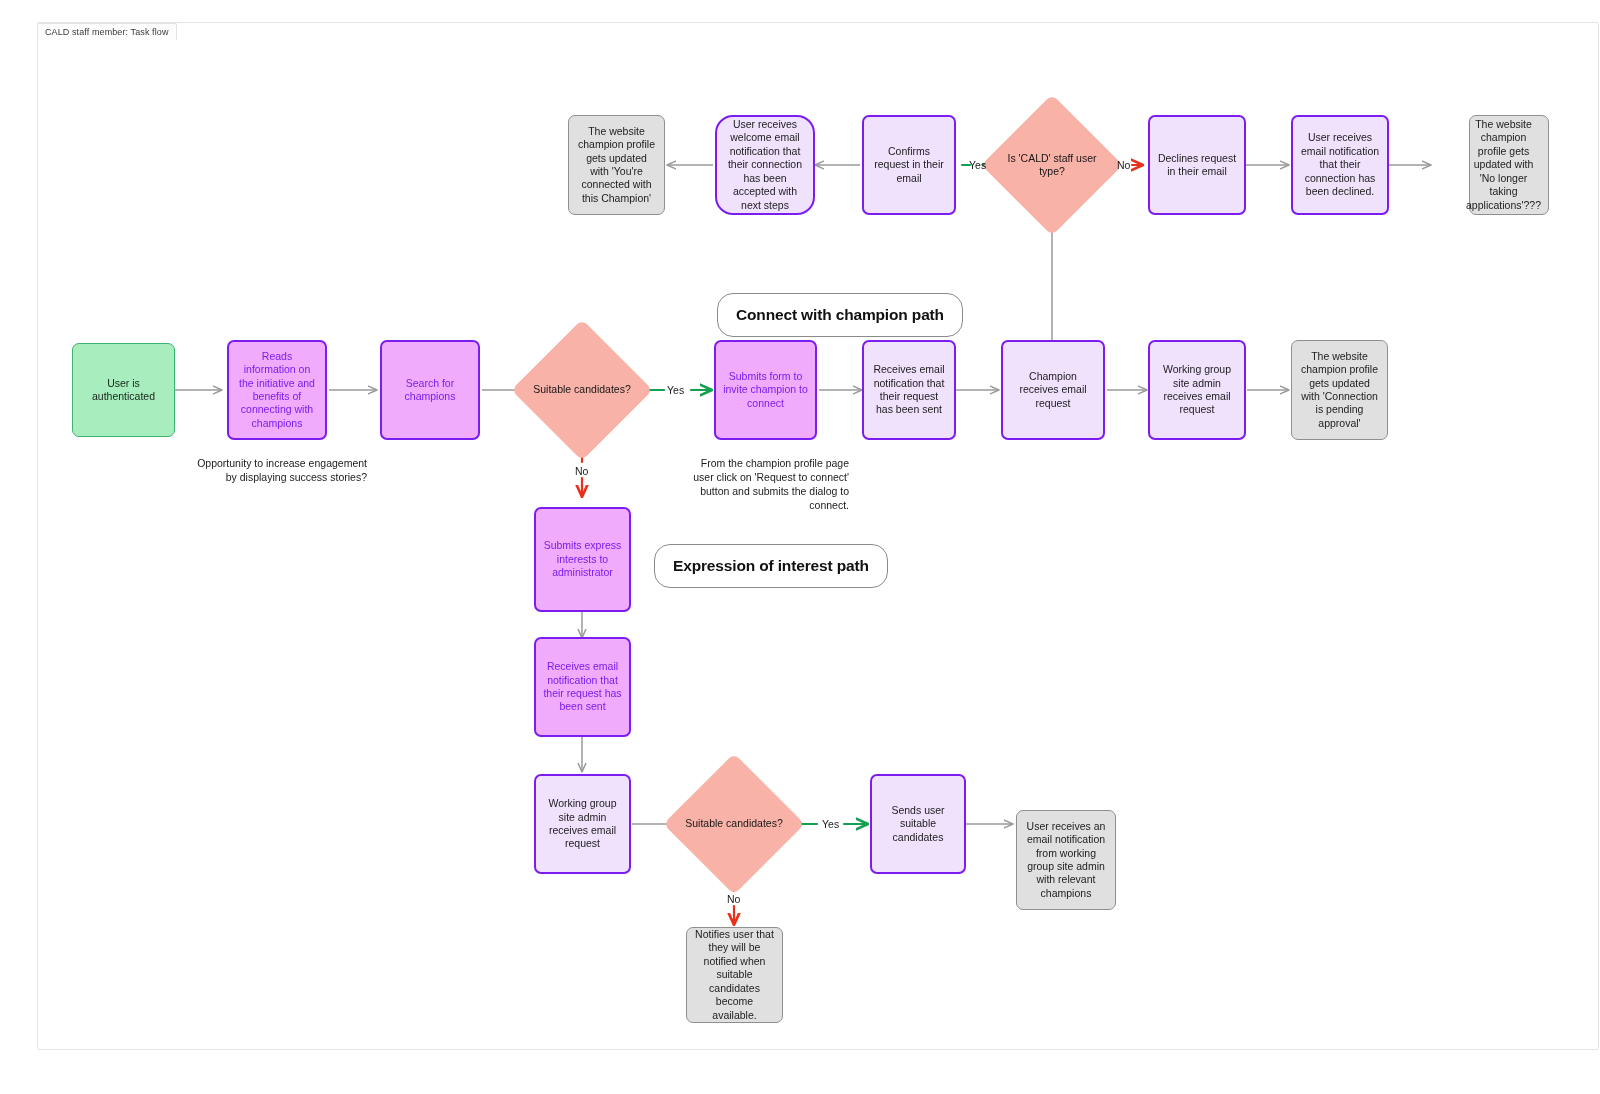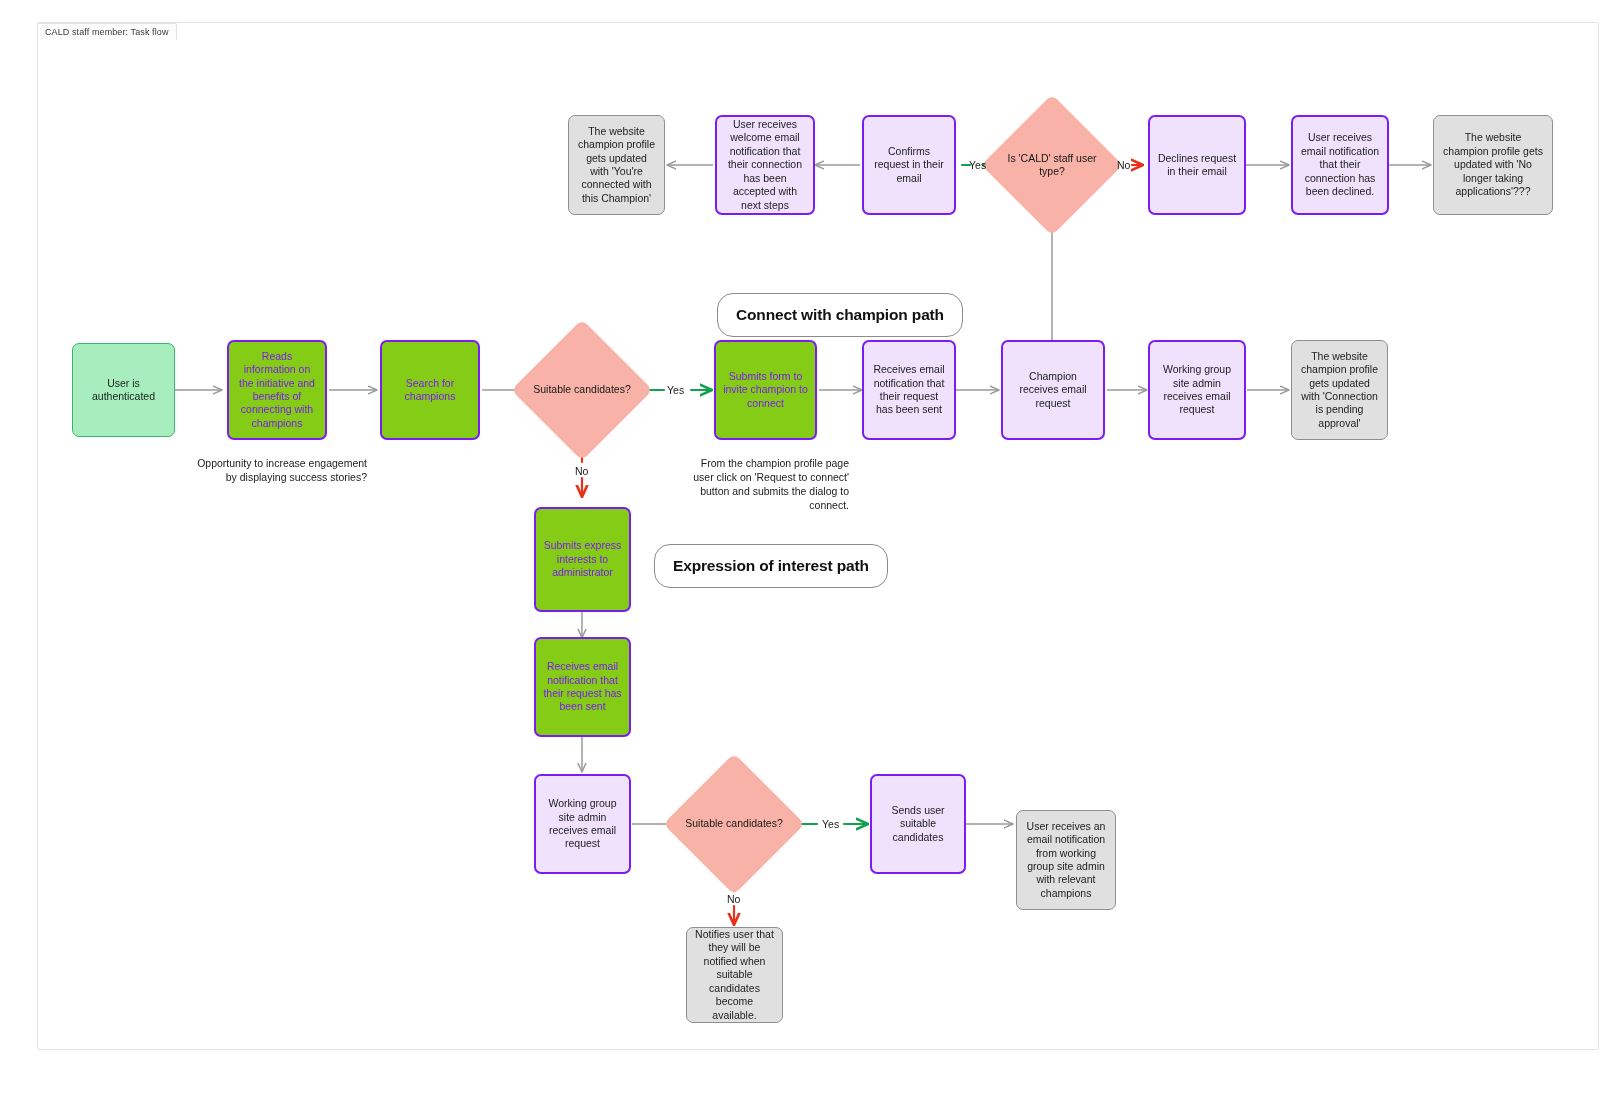--- a/index.html
+++ b/index.html
@@ -102,21 +102,21 @@
     background: #a8edbd;
     border: 1.6px solid #3cb371;
     color: #15251b;
   }
   .node.purple {
     background: #f0e1fd;
     border: 2.1px solid #7b1cf0;
     color: #1c1c1c;
   }
   .node.purple-text {
-    background: #84cc16;
+    background: #f0abfc;
     border: 2.1px solid #7b1cf0;
     color: #7b1cf0;
   }
   .node.grey {
     background: #e0e0e0;
     border: 1.6px solid #8f8f8f;
     color: #1c1c1c;
   }
 
   
@@ -238,42 +238,42 @@
     </g>
   </svg>
 
   <div class="path-pill" style="left:698px; top:293px;">Connect with champion path</div>
   <div class="path-pill" style="left:635px; top:544px;">Expression of interest path</div>
 
   <div class="node grey" style="left:549px; top:115px; width:97px; height:100px;">
     <span>The website champion profile gets updated with 'You're connected with this Champion'</span>
   </div>
 
-  <div class="node purple" style="left:696px; top:115px; width:100px; height:100px;">
+  <div class="node purple" style="left:696px; top:115px; width:100px; height:100px;border-radius:18px;">
     <span>User receives welcome email notification that their connection has been accepted with next steps</span>
   </div>
 
   <div class="node purple" style="left:843px; top:115px; width:94px; height:100px;">
     <span>Confirms request in their email</span>
   </div>
 
   <div class="diamond" style="left:983px; top:115px; width:100px; height:100px;">
     <div class="shape"></div>
     <div class="dlabel">Is 'CALD' staff user type?</div>
   </div>
 
   <div class="node purple" style="left:1129px; top:115px; width:98px; height:100px;">
     <span>Declines request in their email</span>
   </div>
 
   <div class="node purple" style="left:1272px; top:115px; width:98px; height:100px;">
     <span>User receives email notification that their connection has been declined.</span>
   </div>
 
-  <div class="node grey" style="left:1414px; top:115px; width:120px; height:100px;justify-content:flex-end;">
+  <div class="node grey" style="left:1450px; top:115px; width:80px; height:100px;justify-content:flex-end;">
     <span>The website champion profile gets updated with 'No longer taking applications'???</span>
   </div>
 
   <div class="edge-label" style="left:950px; top:159px; color:#1b1b1b;">Yes</div>
   <div class="edge-label" style="left:1098px; top:159px; color:#1b1b1b;">No</div>
 
   <div class="node green" style="left:53px; top:343px; width:103px; height:94px;">
     <span>User is authenticated</span>
   </div>
 

